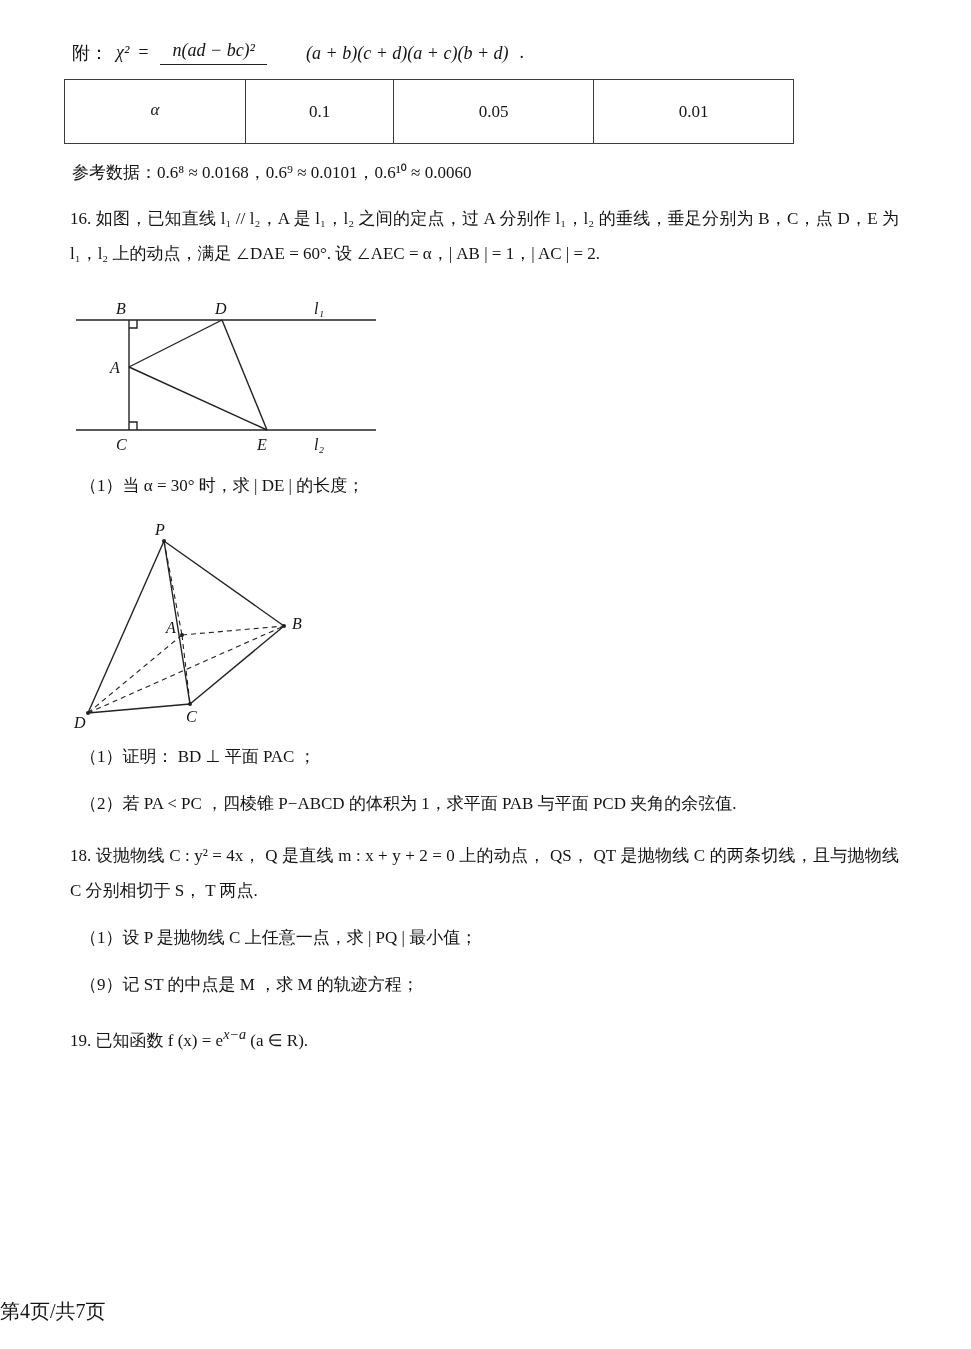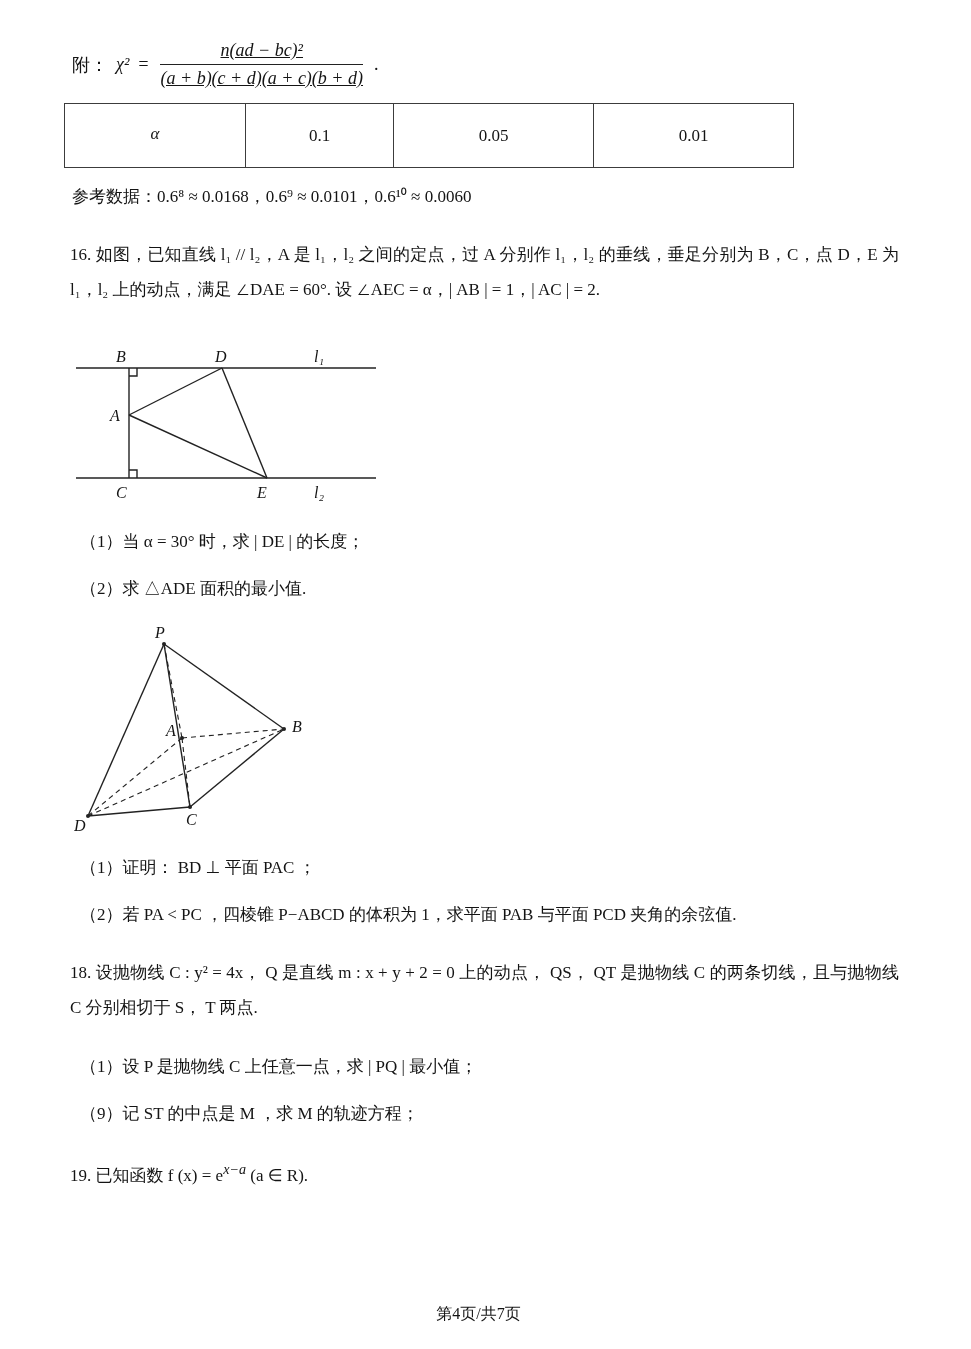--- a/index.html
+++ b/index.html
@@ -13,50 +13,50 @@
     font-size:17px;
     box-sizing:border-box;
     padding:34px 72px 0 70px;
     overflow:hidden;
   }
   .math { font-style:italic; }
   .formula-row {
     display:flex; align-items:center; gap:8px;
     font-size:18px; margin:6px 0 14px 2px;
   }
-  .frac { display:inline-flex; flex-direction:column; text-align:center; margin:0 3px;text-decoration:underline; }
+  .frac { display:inline-flex; flex-direction:row; text-align:center; margin:0 3px; }
   .frac .num { border-bottom:1.4px solid #222; padding:0 12px 3px; }
-  .frac .den { padding-top:3px; }
+  .frac .den { padding-top:3px;margin-left:39px; }
 
   .stat-table { border-collapse:collapse; width:730px; margin:10px 0 16px -6px; }
   .stat-table td {
     border:1px solid #3c3c3c; text-align:center;
     height:61px; font-size:17px; background:#fff;
   }
   .stat-table td:first-child { width:178px; }
 
   .ref { margin:16px 0 18px 2px; }
 
-  .para { line-height:2.05; margin:30px 0; text-align:justify; }
-  .subq { margin:20px 0 24px 10px; }
+  .para { line-height:2.05; margin:18px 0; text-align:justify; }
+  .subq { margin:12px 0 24px 10px; }
 
   .fig { margin:4px 0 6px 4px; }
   .fig svg { display:block; }
   .fig line, .fig polyline { stroke:#222; stroke-width:1.4; fill:none; }
   .fig .dash { stroke-dasharray:5 4; stroke-width:1.1; }
   .fig text {
     font-family:"Liberation Serif", serif;
     font-style:italic; font-size:16px; fill:#141414;
     stroke:none;
   }
   .fig circle { fill:#222; stroke:none; }
 
   .footer {
     position:absolute; left:0; right:14px; bottom:24px;
-    text-align:center; font-size:16px;
+    font-size:20px;
   }
 </style>
 </head>
 <body>
 
 <div class="page">
 
   <div class="formula-row">
     <span>附：</span>
     <span class="math">χ²</span>
@@ -105,21 +105,20 @@
         <text x="240" y="24">l₁</text>
         <text x="36" y="83">A</text>
         <text x="42" y="160">C</text>
         <text x="183" y="160">E</text>
         <text x="240" y="160">l₂</text>
       </g>
     </svg>
   </div>
 
   <p class="subq">（1）当 α = 30° 时，求 | DE | 的长度；</p>
-  <p class="subq">（2）求 △ADE 面积的最小值.</p>
 
 
   <div class="fig">
     <svg width="250" height="212" viewBox="0 0 250 212">
       <g>
         <line x1="90" y1="20" x2="14" y2="192"></line>
         <line x1="90" y1="20" x2="116" y2="183"></line>
         <line x1="90" y1="20" x2="210" y2="105"></line>
         <line x1="14" y1="192" x2="116" y2="183"></line>
         <line x1="116" y1="183" x2="210" y2="105"></line>

